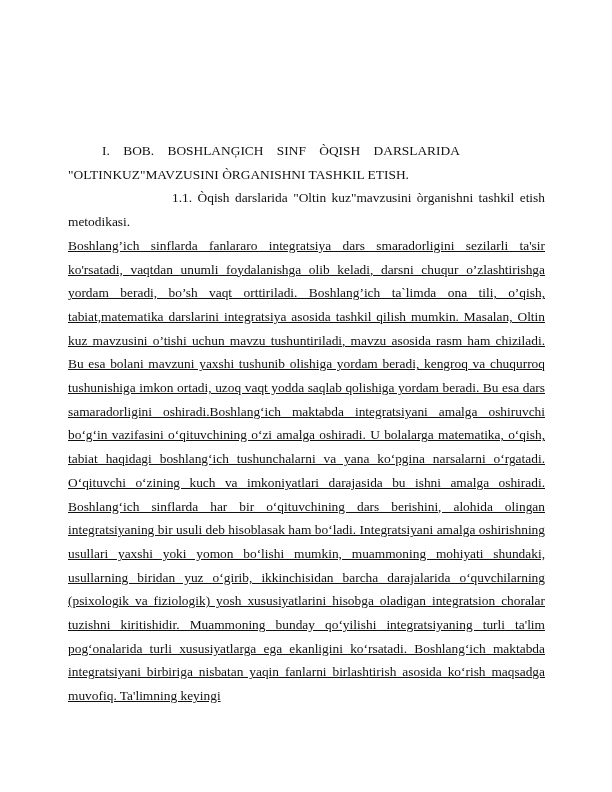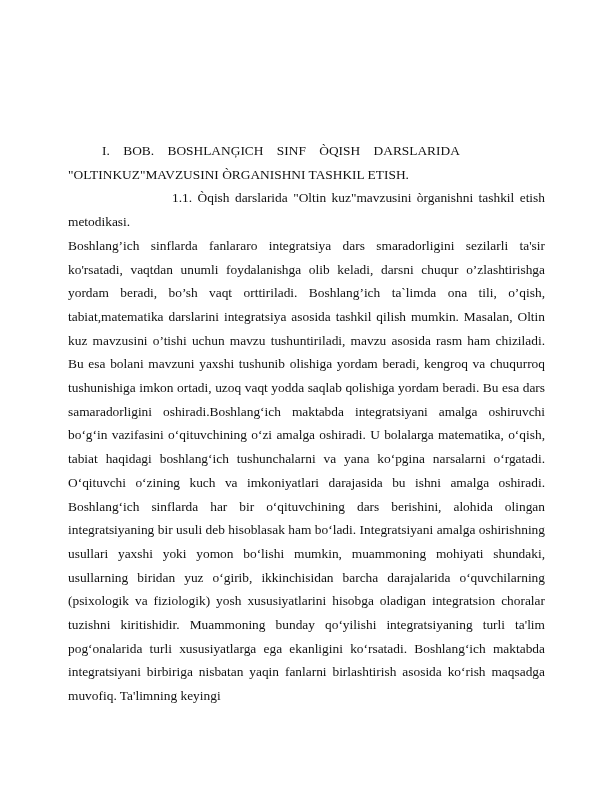--- a/index.html
+++ b/index.html
@@ -39,20 +39,21 @@
     hyphens: none;
   }
   .heading-main {
     text-indent: 34px;
   }
   .heading-sub {
     text-indent: 104px;
   }
   .body-text {
     text-indent: 0;
+    text-decoration: underline;
   }
   
 </style>
 </head>
 <body>
 
 <div class="page">
   <div class="content">
 
     <p class="block heading-main">I. BOB. BOSHLANĢICH SINF ÒQISH DARSLARIDA "OLTINKUZ"MAVZUSINI ÒRGANISHNI TASHKIL ETISH.</p>

